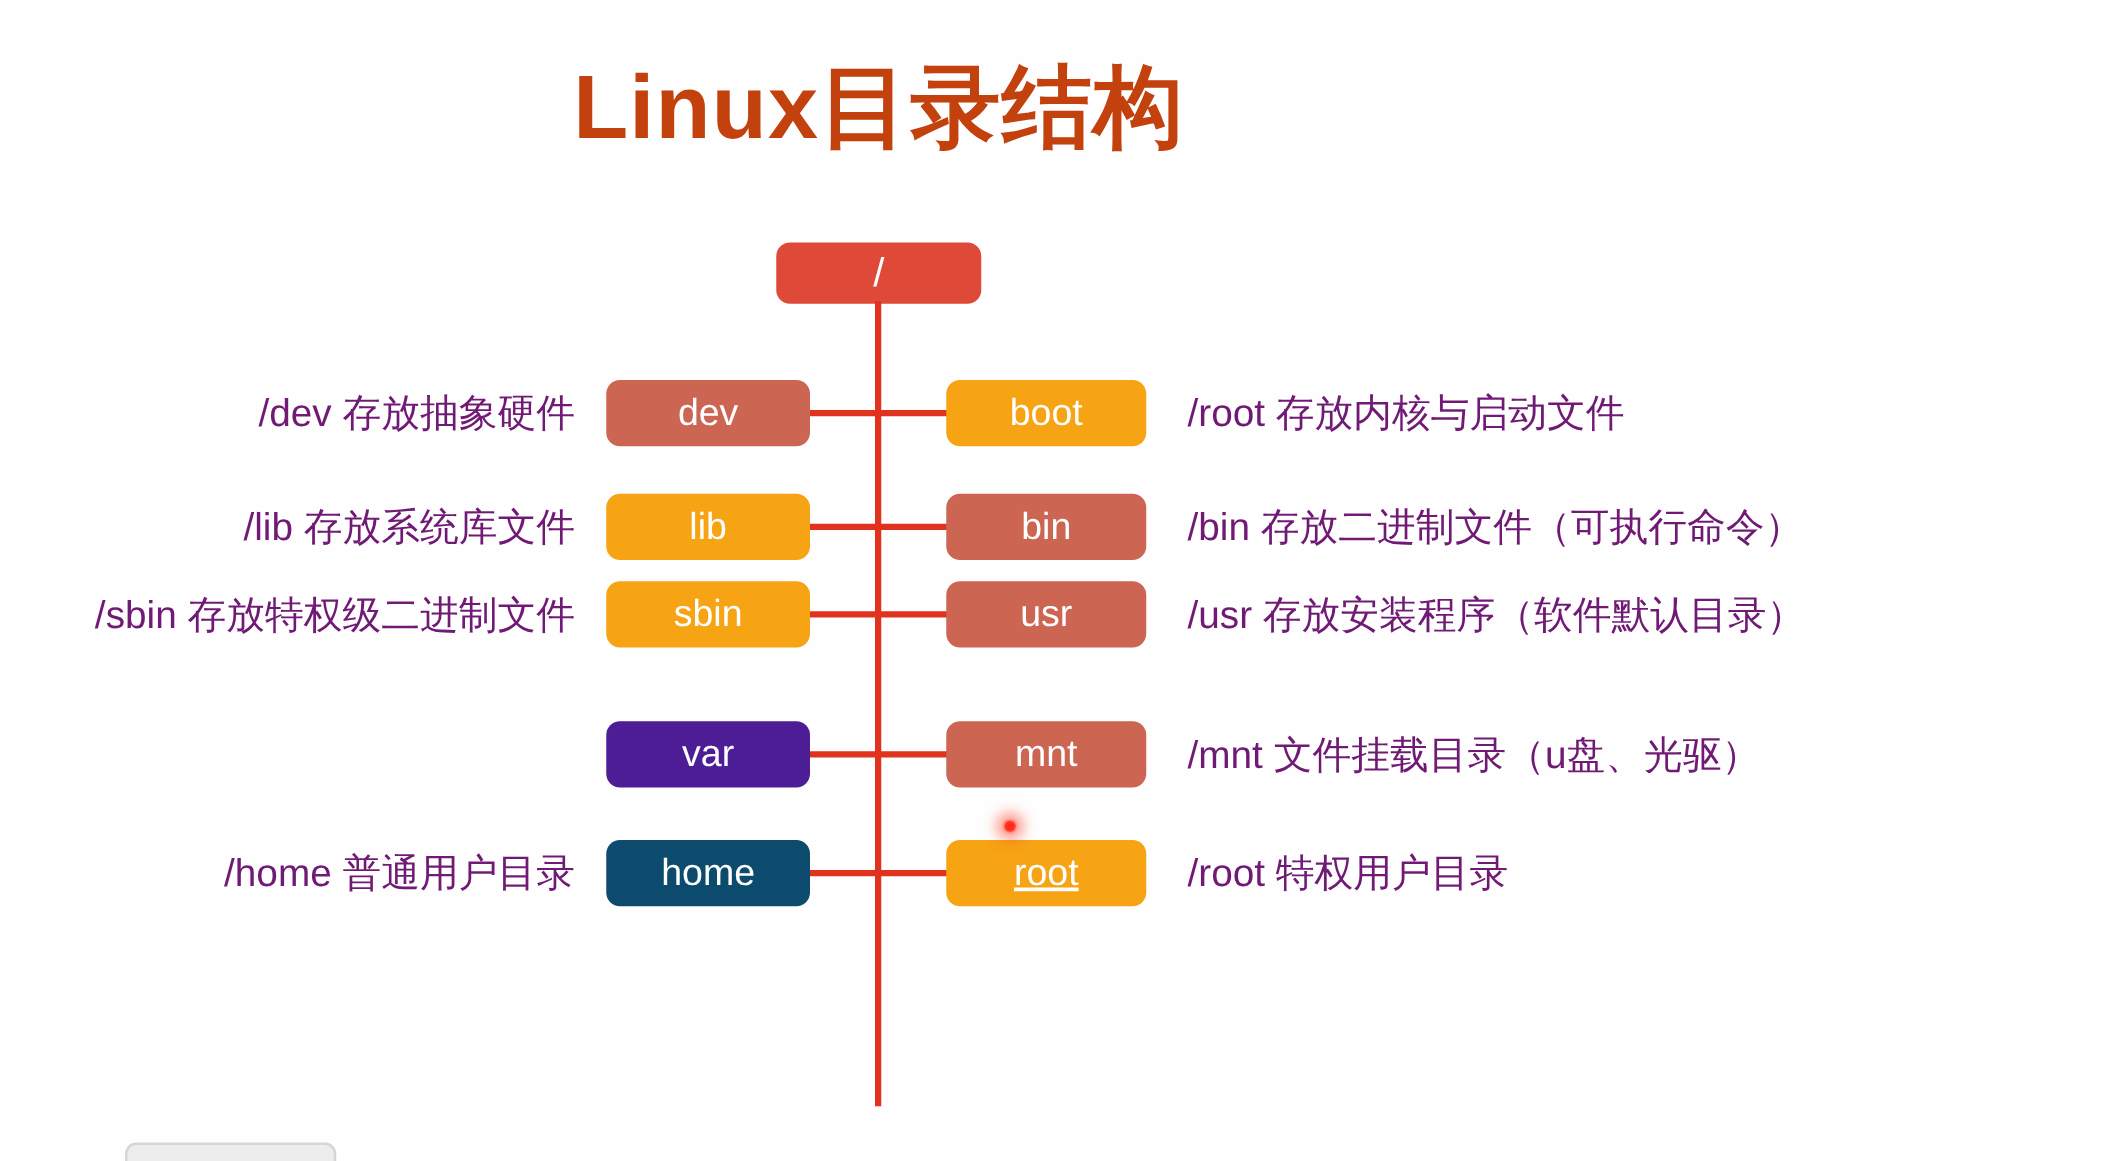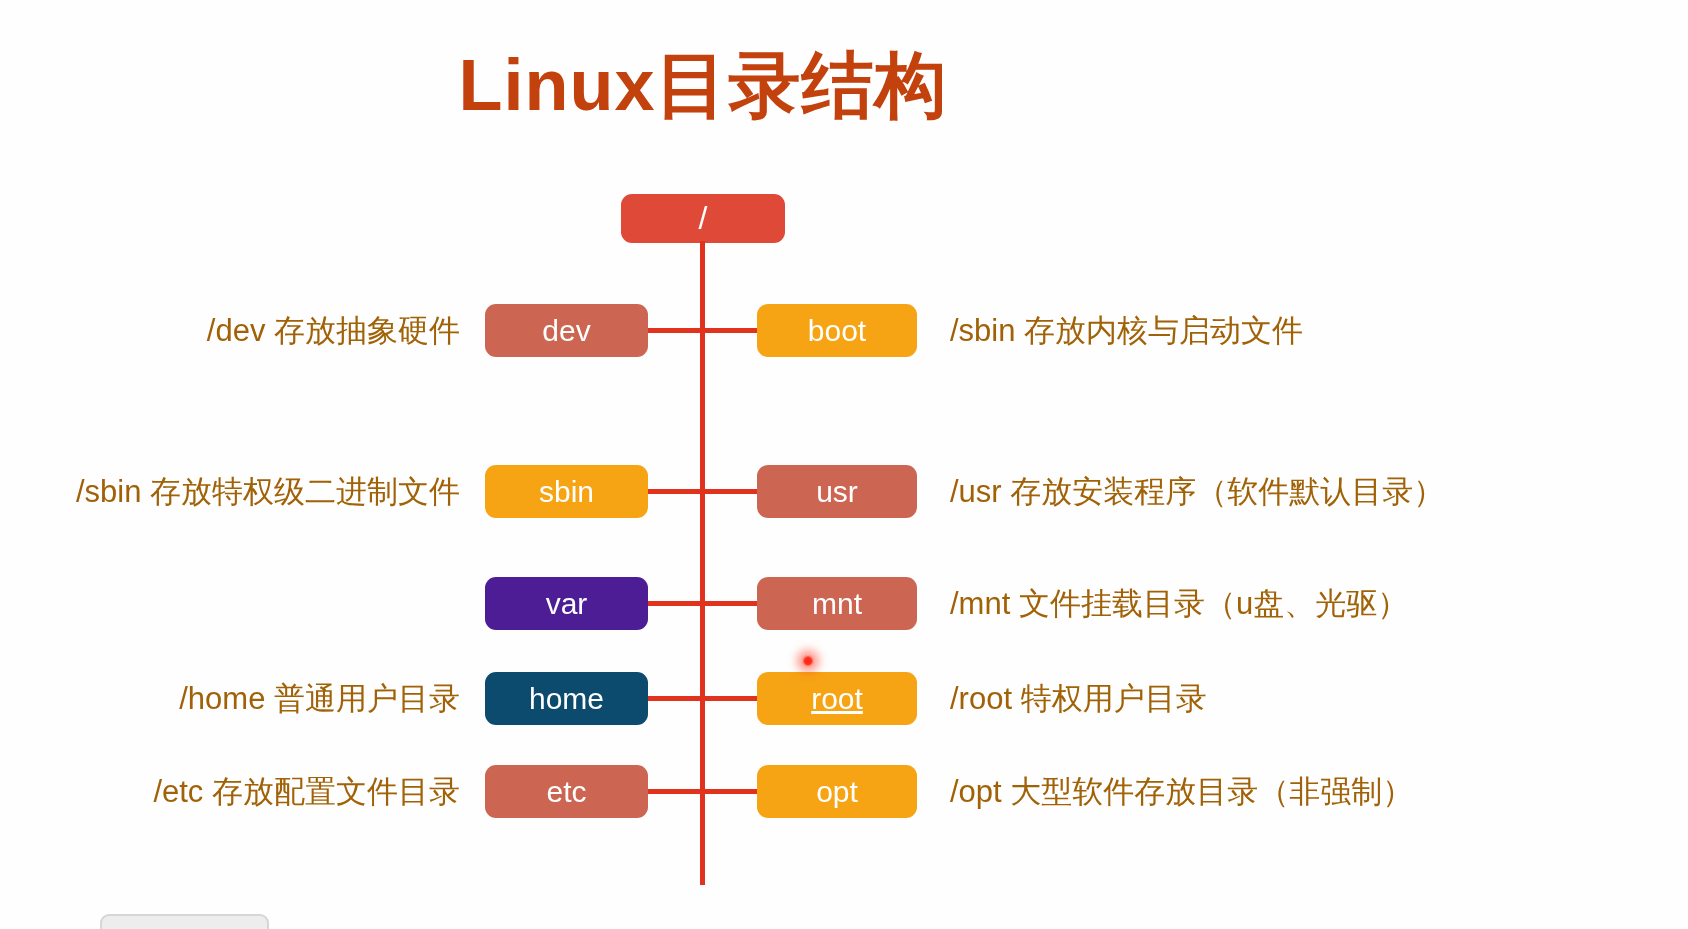--- a/index.html
+++ b/index.html
@@ -22,21 +22,21 @@
   .trunk { position:absolute; left:700px; top:241px; width:5px; height:644px; }
   .row { position:absolute; left:0; width:1688px; height:53px; }
   .r0 { top:304px; } .r1 { top:395px; } .r2 { top:465px; }
   .r3 { top:577px; } .r4 { top:672px; } .r5 { top:765px; }
   .connector { position:absolute; left:598px; top:24px; width:220px; height:5px; }
   .nbox { top:0; height:53px; }
   .nbox.l { left:485px; width:163px; }
   .nbox.r { left:757px; width:160px; }
   .lbl {
     position:absolute; top:0; height:53px; line-height:53px;
-    font-size:31px; color:#a16207; white-space:nowrap;
+    font-size:31px; color:#701a75; white-space:nowrap;
   }
   .lbl.l { left:0px; width:460px; text-align:right; }
   .lbl.r { left:950px; text-align:left; }
   .laser-dot {
     position:absolute; left:802px; top:655px; width:12px; height:12px;
     border-radius:50%; background:#ff2b1a;
     box-shadow:0 0 10px 5px rgba(255,70,45,0.55), inset 0 0 2px 1px #ffd3c8;
   }
   .partial-box {
     position:absolute; left:100px; top:914px; width:165px; height:40px;
@@ -52,23 +52,30 @@
 
   <div class="node root-node" style="background: rgb(223, 74, 56);">/</div>
 
   <div class="trunk" style="background-color: rgb(224, 50, 28);"></div>
 
   <div class="row r0">
     <div class="connector" style="background-color: rgb(224, 50, 28);"></div>
     <div class="lbl l">/dev 存放抽象硬件</div>
     <div class="node nbox l" style="background-color: rgb(204, 101, 81);">dev</div>
     <div class="node nbox r" style="background-color: rgb(246, 163, 20);">boot</div>
-    <div class="lbl r">/sbin 存放内核与启动文件</div>
+    <div class="lbl r">/root 存放内核与启动文件</div>
   </div>
 
+  <div class="row r1">
+    <div class="connector" style="background-color: rgb(224, 50, 28);"></div>
+    <div class="lbl l">/lib 存放系统库文件</div>
+    <div class="node nbox l" style="background-color: rgb(246, 163, 20);">lib</div>
+    <div class="node nbox r" style="background-color: rgb(204, 101, 81);">bin</div>
+    <div class="lbl r">/bin 存放二进制文件（可执行命令）</div>
+  </div>
 
   <div class="row r2">
     <div class="connector" style="background-color: rgb(224, 50, 28);"></div>
     <div class="lbl l">/sbin 存放特权级二进制文件</div>
     <div class="node nbox l" style="background-color: rgb(246, 163, 20); text-align: center;">sbin</div>
     <div class="node nbox r" style="background-color: rgb(204, 101, 81);">usr</div>
     <div class="lbl r">/usr 存放安装程序（软件默认目录）</div>
   </div>
 
   <div class="row r3">
@@ -79,25 +86,18 @@
   </div>
 
   <div class="row r4">
     <div class="connector" style="background-color: rgb(224, 50, 28);"></div>
     <div class="lbl l">/home 普通用户目录</div>
     <div class="node nbox l" style="background-color: #0c4a6e;">home</div>
     <div class="node nbox r" style="background-color: rgb(246, 163, 20); text-decoration: underline;">root</div>
     <div class="lbl r">/root 特权用户目录</div>
   </div>
 
-  <div class="row r5">
-    <div class="connector" style="background-color: rgb(224, 50, 28);"></div>
-    <div class="lbl l">/etc 存放配置文件目录</div>
-    <div class="node nbox l" style="background-color: rgb(204, 101, 81);">etc</div>
-    <div class="node nbox r" style="background-color: rgb(246, 163, 20);">opt</div>
-    <div class="lbl r">/opt 大型软件存放目录（非强制）</div>
-  </div>
 
   <div class="laser-dot"></div>
 
   <div class="partial-box"></div>
 
 </div>
 
 </body></html>

